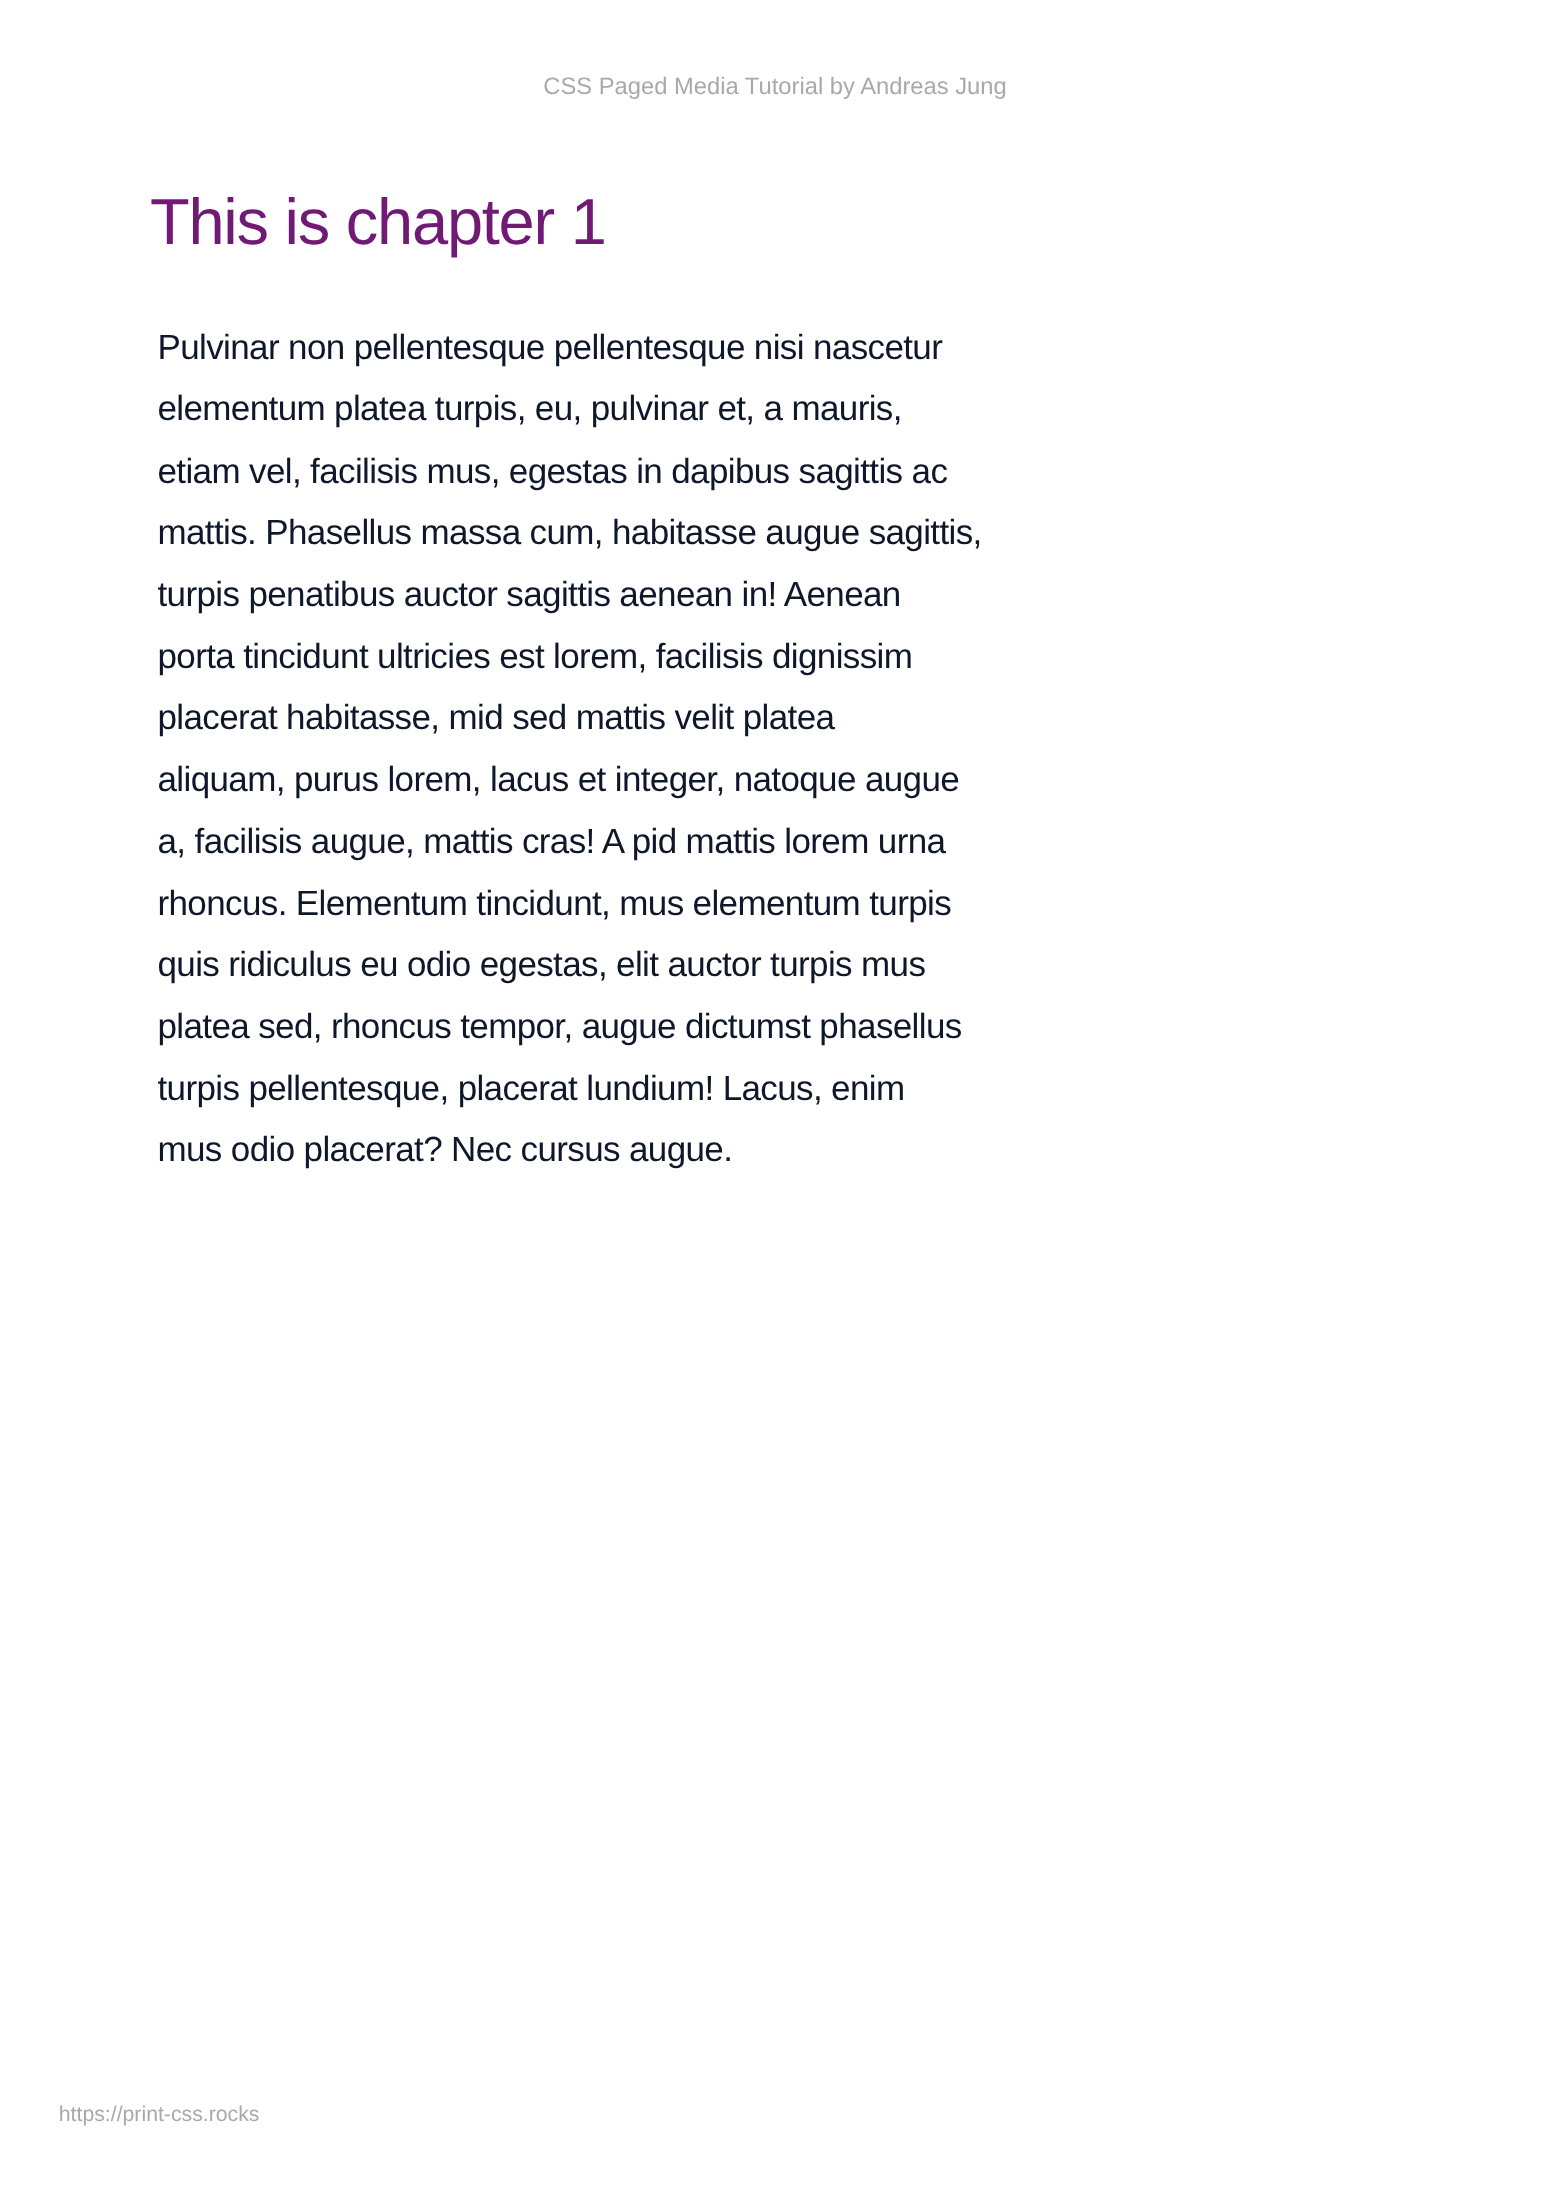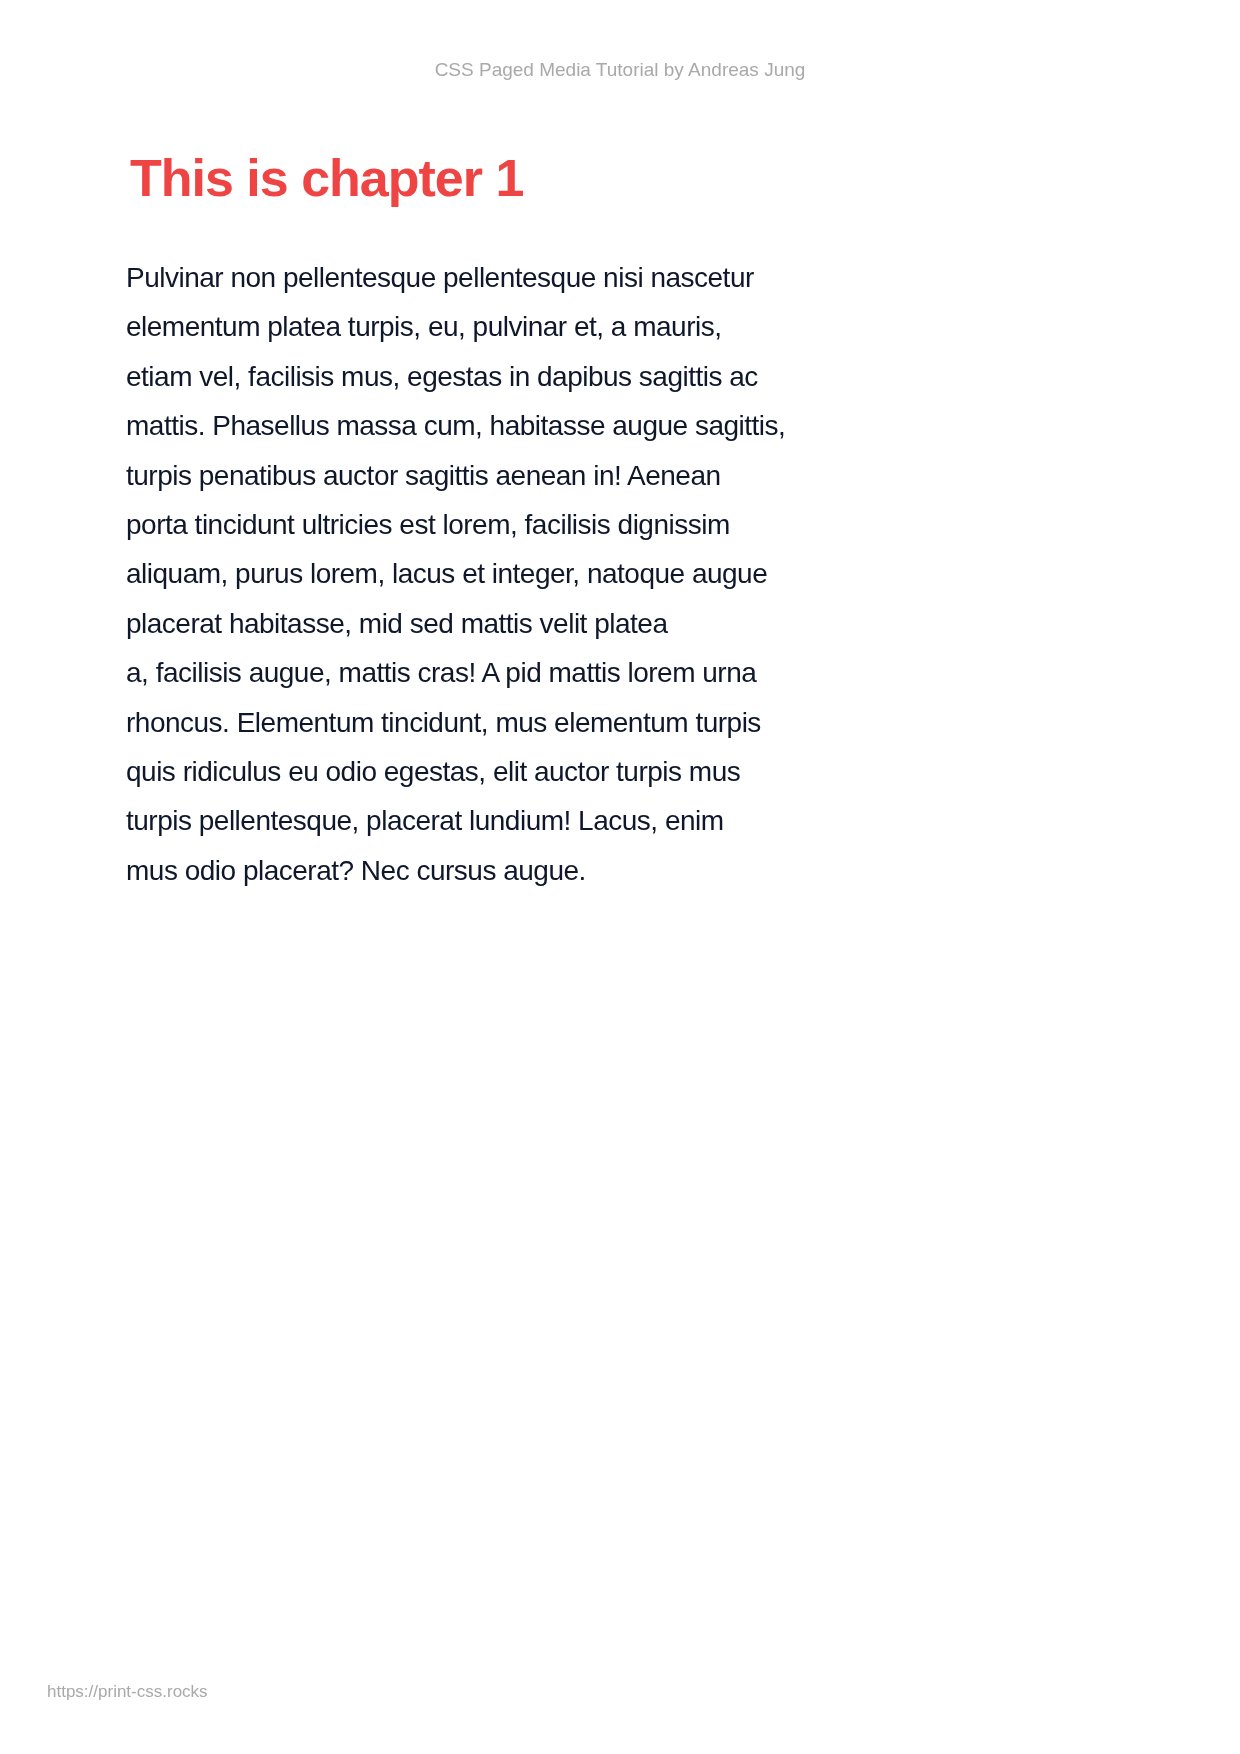--- a/index.html
+++ b/index.html
@@ -26,26 +26,26 @@
     width: 100%;
     text-align: center;
     font-size: 19px;
     line-height: 24px;
     color: #a9a9a9;
     margin-top: 20px;
   }
   .chapter-title {
     position: absolute;
     top: 150px;
-    left: 130px;
+    left: 120px;
     margin: 0;
     font-size: 52px;
-    font-weight: 700;
+    font-weight: 400;
     letter-spacing: -1px;
-    color: #ef4444;
+    color: #701a75;
     line-height: 56px;
     white-space: nowrap;
   }
   .chapter-body {
     position: absolute;
     top: 253px;
     left: 126px;
     width: 1000px;
     color: #0f172a;
     font-size: 28px;
@@ -79,25 +79,26 @@
 
   <h1 class="chapter-title">This is chapter 1</h1>
 
   <div class="chapter-body">
     <div class="tline">Pulvinar non pellentesque pellentesque nisi nascetur</div>
     <div class="tline">elementum platea turpis, eu, pulvinar et, a mauris,</div>
     <div class="tline">etiam vel, facilisis mus, egestas in dapibus sagittis ac</div>
     <div class="tline">mattis. Phasellus massa cum, habitasse augue sagittis,</div>
     <div class="tline">turpis penatibus auctor sagittis aenean in! Aenean</div>
     <div class="tline">porta tincidunt ultricies est lorem, facilisis dignissim</div>
+    <div class="tline">placerat habitasse, mid sed mattis velit platea</div>
     <div class="tline">aliquam, purus lorem, lacus et integer, natoque augue</div>
-    <div class="tline">placerat habitasse, mid sed mattis velit platea</div>
     <div class="tline">a, facilisis augue, mattis cras! A pid mattis lorem urna</div>
     <div class="tline">rhoncus. Elementum tincidunt, mus elementum turpis</div>
     <div class="tline">quis ridiculus eu odio egestas, elit auctor turpis mus</div>
+    <div class="tline">platea sed, rhoncus tempor, augue dictumst phasellus</div>
     <div class="tline">turpis pellentesque, placerat lundium! Lacus, enim</div>
     <div class="tline">mus odio placerat? Nec cursus augue.</div>
   </div>
 
   <footer class="running-footer">
     <span>https://print-css.rocks</span>
   </footer>
 
 </div>
 

